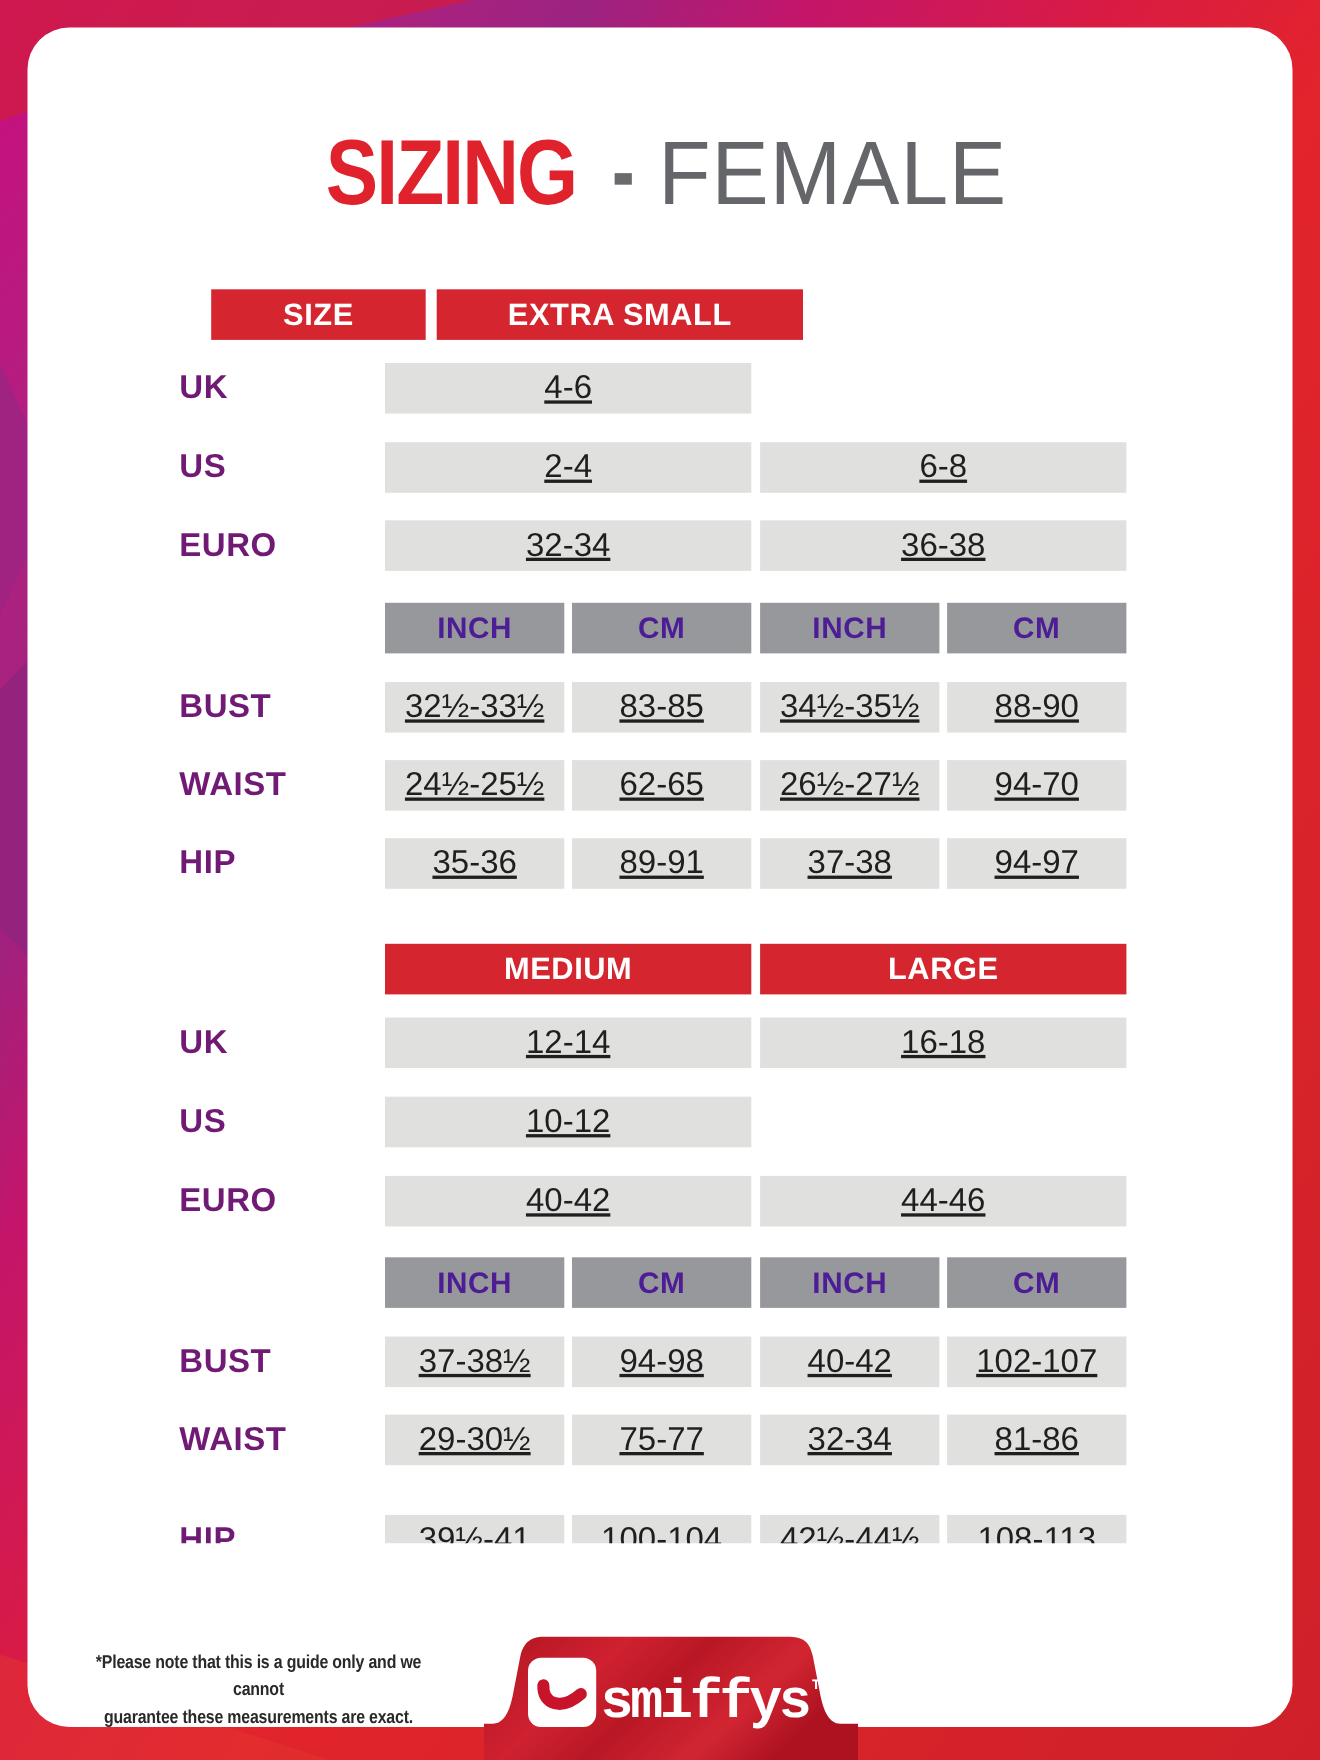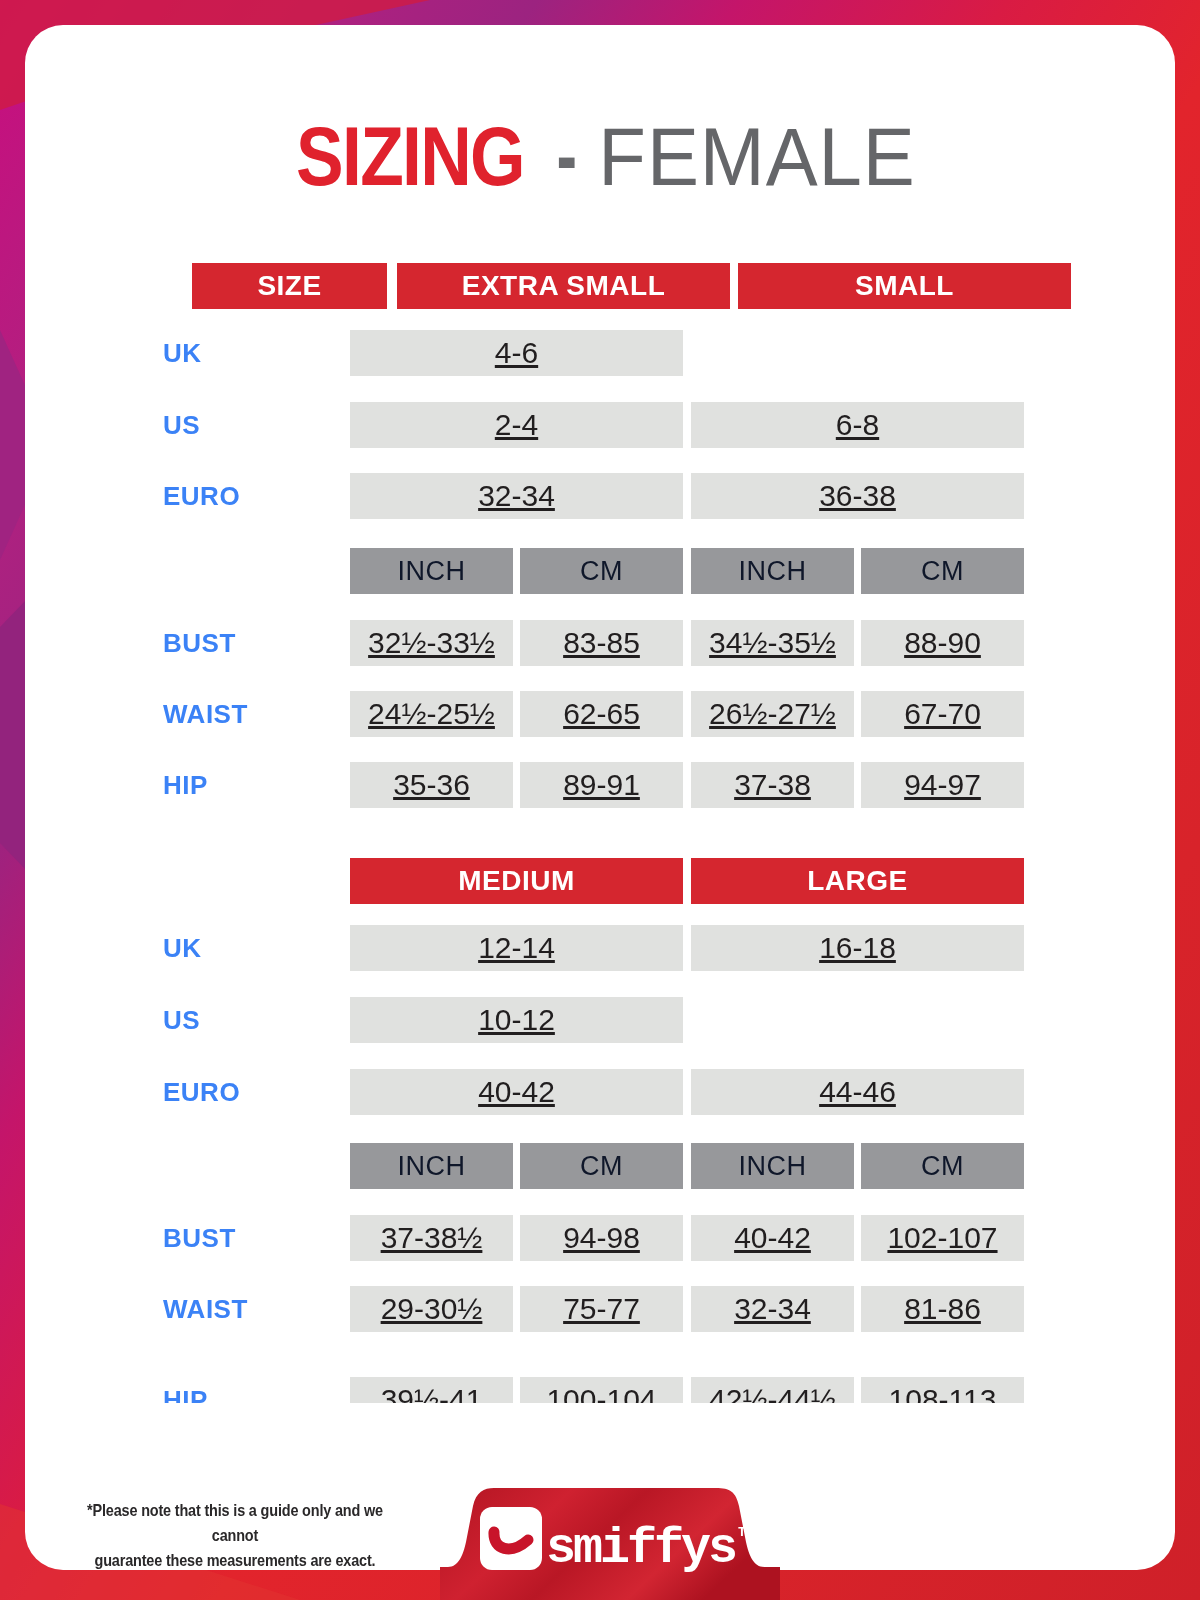--- a/index.html
+++ b/index.html
@@ -26,26 +26,26 @@
   .t-red{font-size:84px;font-weight:bold;color:#e0222d;letter-spacing:-2px;
          display:inline-block;transform:scaleX(.85);}
   .t-dash{font-size:88px;font-weight:bold;color:#6a6b6e;margin:0 8px;display:inline-block;transform:scaleX(.7);}
   .t-gray{font-size:82px;font-weight:400;color:#656669;letter-spacing:1px;
           display:inline-block;transform:scaleX(.95);}
 
   
   .row{position:absolute;left:120px;display:flex;height:46px;}
   .hdr{background:#d5262f;color:#fff;font-weight:bold;font-size:28px;
        display:flex;align-items:center;justify-content:center;letter-spacing:.5px;}
-  .unit{background:#97989b;color:#0f172a;font-weight:normal;font-size:27px;
+  .unit{background:#97989b;color:#4c1d95;font-weight:bold;font-size:27px;
         display:flex;align-items:center;justify-content:center;letter-spacing:.5px;}
   .cell{background:#e0e1df;color:#211e1f;font-size:30px;
         display:flex;align-items:center;justify-content:center;text-decoration:underline;}
   .lbl{width:195px;box-sizing:border-box;padding-left:18px;display:flex;align-items:center;
-       font-weight:bold;font-size:26px;color:#3b82f6;letter-spacing:.5px;}
+       font-weight:bold;font-size:30px;color:#701a75;letter-spacing:.5px;}
   .w-corner{width:195px;margin-left:47px;}
   .w-main{width:333px;}
   .w-sub{width:163px;}
   .sp{width:205px;}
   .mr10{margin-right:10px}.mr8{margin-right:8px}.mr7{margin-right:7px}
   .cliprow{position:absolute;left:120px;top:1352px;width:920px;height:26px;overflow:hidden;}
   .cliprow .row{position:static;}
 
   
   .note{position:absolute;left:35px;top:1498px;width:400px;text-align:center;
@@ -77,21 +77,20 @@
 
   <div class="title">
     <span class="t-red">SIZING</span>
     <span class="t-dash">-</span>
     <span class="t-gray">FEMALE</span>
   </div>
 
   <div class="row" style="top:238px">
     <div class="hdr w-corner mr10">SIZE</div>
     <div class="hdr w-main mr8">EXTRA SMALL</div>
-    <div class="hdr w-main">SMALL</div>
   </div>
 
   <div class="row" style="top:305px">
     <div class="lbl mr10">UK</div>
     <div class="cell w-main mr8">4-6</div>
   </div>
   <div class="row" style="top:377px">
     <div class="lbl mr10">US</div>
     <div class="cell w-main mr8">2-4</div>
     <div class="cell w-main">6-8</div>
@@ -115,21 +114,21 @@
     <div class="cell w-sub mr7">32½-33½</div>
     <div class="cell w-sub mr8">83-85</div>
     <div class="cell w-sub mr7">34½-35½</div>
     <div class="cell w-sub">88-90</div>
   </div>
   <div class="row" style="top:666px">
     <div class="lbl mr10">WAIST</div>
     <div class="cell w-sub mr7">24½-25½</div>
     <div class="cell w-sub mr8">62-65</div>
     <div class="cell w-sub mr7">26½-27½</div>
-    <div class="cell w-sub">67-70</div>
+    <div class="cell w-sub">94-70</div>
   </div>
   <div class="row" style="top:737px">
     <div class="lbl mr10">HIP</div>
     <div class="cell w-sub mr7">35-36</div>
     <div class="cell w-sub mr8">89-91</div>
     <div class="cell w-sub mr7">37-38</div>
     <div class="cell w-sub">94-97</div>
   </div>
 
   <div class="row" style="top:833px">

